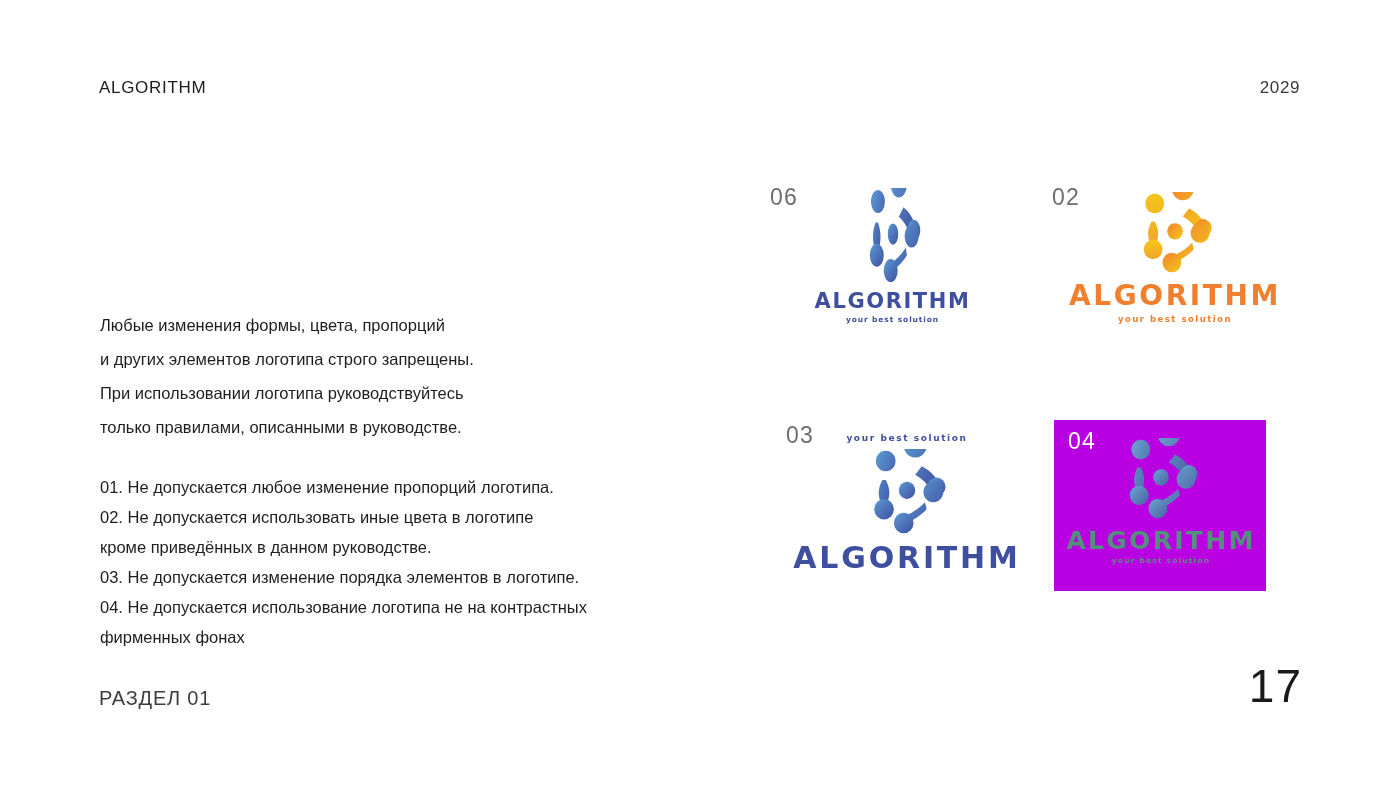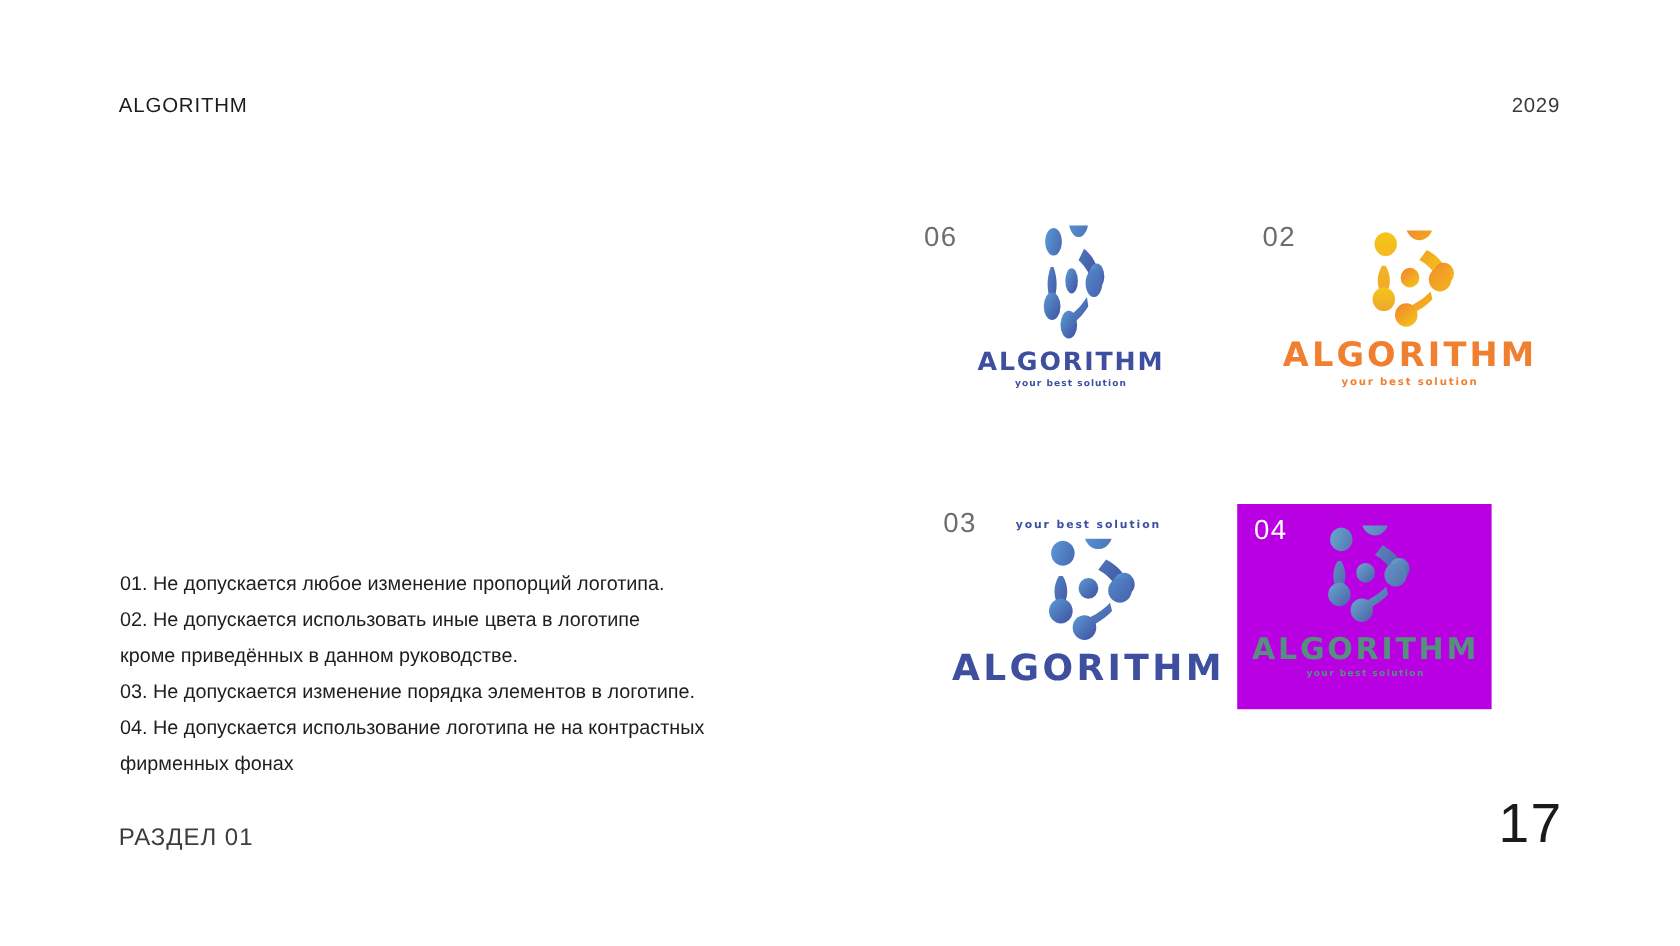--- a/index.html
+++ b/index.html
@@ -106,21 +106,21 @@
     height: 430px;
   }
   .specimen {
     position: absolute;
     width: 250px;
     height: 200px;
   }
   .sp-01 { left: 0;   top: 0; }
   .sp-02 { left: 282px; top: 0; }
   .sp-03 { left: 0;   top: 238px; margin-left: 16px; }
-  .sp-04 { left: 266px; top: 238px; }
+  .sp-04 { left: 289px; top: 238px; }
 
   .sp-index {
     position: absolute;
     left: 5px;
     top: 6px;
     font-size: 23px;
     font-weight: 300;
     letter-spacing: 1.2px;
     color: #6d6d6d;
     z-index: 4;
@@ -190,20 +190,24 @@
 </style>
 </head>
 <body>
 
 <div class="slide">
 
   <div class="brand-mark">ALGORITHM</div>
   <div class="year">2029</div>
 
 
+  <div class="intro">Любые изменения формы, цвета, пропорций
+и других элементов логотипа строго запрещены.
+При использовании логотипа руководствуйтесь
+только правилами, описанными в руководстве.</div>
   <div class="rules">01. Не допускается любое изменение пропорций логотипа.
 02. Не допускается использовать иные цвета в логотипе
 кроме приведённых в данном руководстве.
 03. Не допускается изменение порядка элементов в логотипе.
 04. Не допускается использование логотипа не на контрастных
 фирменных фонах</div>
 
   <div class="section-label">РАЗДЕЛ 01</div>
   <div class="page-number">17</div>
 

